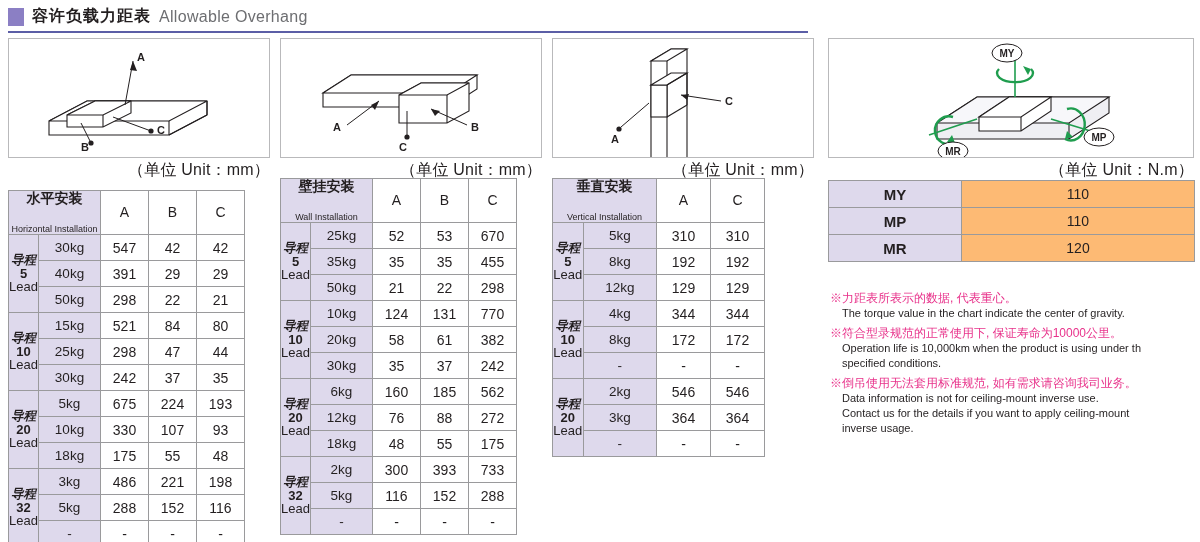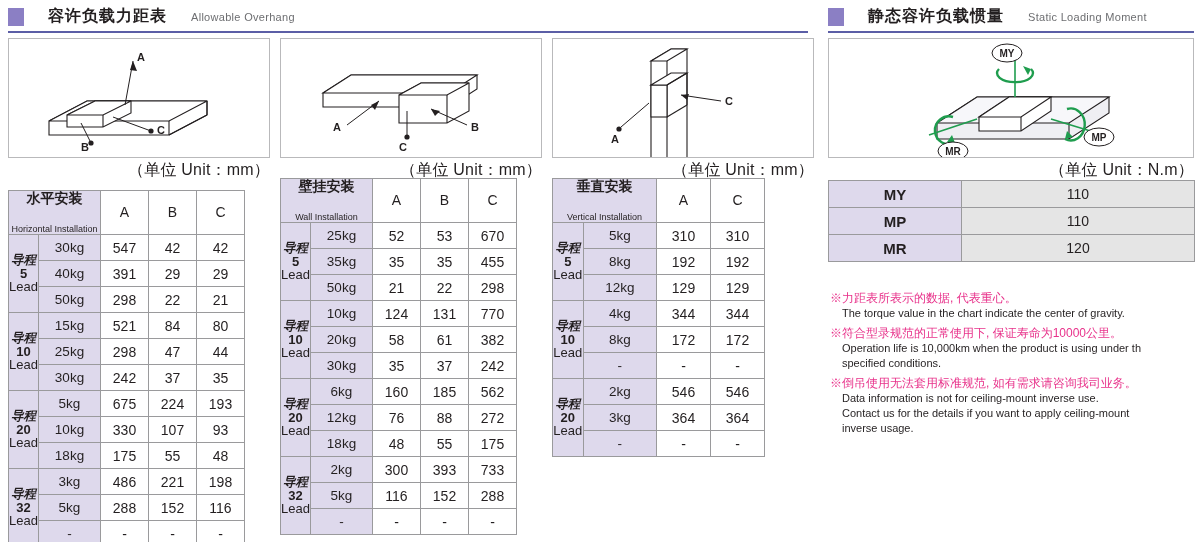--- a/index.html
+++ b/index.html
@@ -13,37 +13,37 @@
     position: relative;
     overflow: hidden;
   }
   .page { position: relative; width: 1200px; height: 542px; }
 
   
   .sec-header {
     position: absolute;
     display: flex;
     align-items: center;
-    gap: 24px;
+    gap: 8px;
     border-bottom: 2px solid #5b5ea6;
     padding-bottom: 4px;
   }
   .sec-mark {
     width: 16px; height: 18px;
     background: #8b7fc4;
     display: inline-block;
   }
   .sec-cn {
     font-size: 16px;
     font-weight: bold;
     letter-spacing: 1px;
     color: #231f20;
   }
   .sec-en {
-    font-size: 11px;
+    font-size: 16px;
     color: #6d6e71;
     letter-spacing: 0.3px;
   }
 
   #hdr-overhang { left: 8px; top: 6px; width: 800px; }
   #hdr-moment { left: 828px; top: 6px; width: 366px; }
 
   
   .illus {
     position: absolute;
@@ -101,21 +101,21 @@
     border-collapse: collapse;
     font-size: 14px;
   }
   table.moment td {
     border: 1px solid #9a9a9c;
     height: 27px;
     text-align: center;
     vertical-align: middle;
   }
   .m-label { background: #ded9ec; font-weight: bold; width: 133px; font-size: 15px; }
-  .m-val { background: #e5e5e5; width: 233px; font-size: 14px; }
+  .m-val { background: #fdba74; width: 233px; font-size: 14px; }
 
   
   .notes {
     position: absolute;
     left: 830px;
     top: 290px;
     width: 372px;
     font-size: 11.5px;
     line-height: 1.35;
   }
@@ -139,25 +139,20 @@
 <body>
 
 <div class="page">
 
   <div class="sec-header" id="hdr-overhang">
     <span class="sec-mark"></span>
     <span class="sec-cn">容许负载力距表</span>
     <span class="sec-en">Allowable Overhang</span>
   </div>
 
-  <div class="sec-header" id="hdr-moment">
-    <span class="sec-mark"></span>
-    <span class="sec-cn">静态容许负载惯量</span>
-    <span class="sec-en">Static Loading Moment</span>
-  </div>
 
   <div class="illus" style="left:8px; top:38px; width:262px; height:120px;">
     <svg width="260" height="118" viewBox="0 0 260 118">
 
       <polygon points="40,82 78,62 198,62 198,76 160,96 40,96" fill="#ffffff" stroke="#231f20" stroke-width="1.1"></polygon>
       <polygon points="40,82 78,62 198,62 160,82" fill="#ffffff" stroke="#231f20" stroke-width="1.1"></polygon>
       <line x1="160" y1="82" x2="160" y2="96" stroke="#231f20" stroke-width="1.1"></line>
       <line x1="198" y1="62" x2="198" y2="76" stroke="#231f20" stroke-width="1.1"></line>
       <line x1="160" y1="96" x2="198" y2="76" stroke="#231f20" stroke-width="1.1"></line>
 

